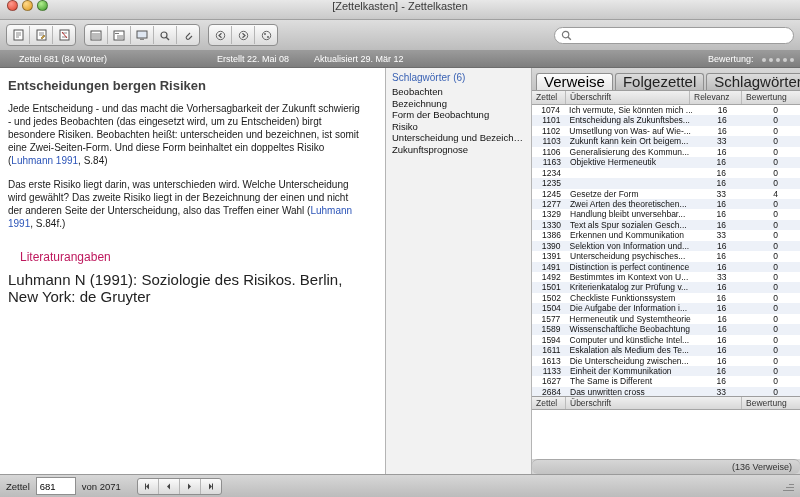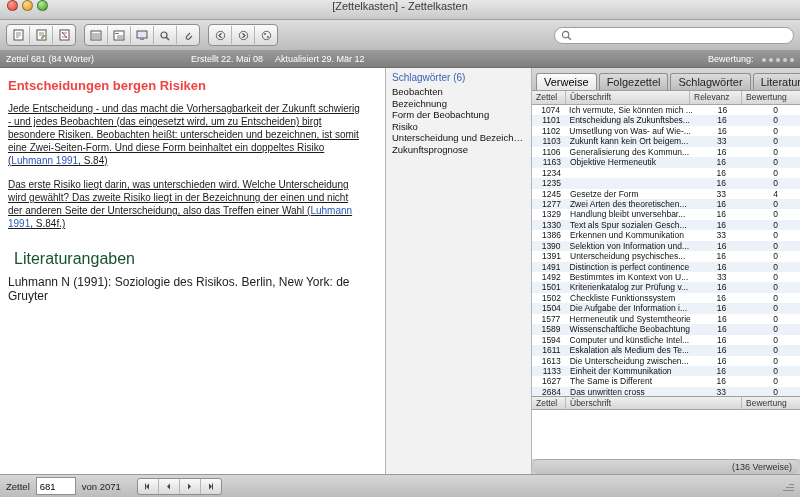--- a/index.html
+++ b/index.html
@@ -125,20 +125,21 @@
     color: #ffffff;
     font-size: 9px;
     display: flex;
     align-items: center;
     flex: 0 0 auto;
     border-bottom: 1px solid #6d6d6d;
   }
   .infobar .cell {
     padding: 0 6px;
     white-space: nowrap;
+    margin-left: 13px;
   }
   .info-left { width: 185px; box-sizing: border-box; }
   .info-mid { flex: 1 1 auto; }
   .rating-dots {
     display: inline-flex;
     gap: 3px;
     margin-left: 6px;
     align-items: center;
   }
   .rating-dots span {
@@ -159,41 +160,40 @@
     background: #ffffff;
     overflow: hidden;
     position: relative;
     border-right: 1px solid #b4b4b4;
     flex: 0 0 auto;
   }
   .note-inner {
     padding: 10px 12px 0 8px;
   }
   .note-title {
-    color: #ef4444;
+    color: #404040;
     font-size: 13px;
     font-weight: bold;
     margin: 0 0 9px 0;
   }
   .note-p {
     font-size: 10px;
     line-height: 13px;
     margin: 0 13px 11px 0;
     color: #1a1a1a;
-    text-decoration: underline;
   }
   .lnk { color: #2b54b8; text-decoration: none; }
   .note-h2 {
-    font-size: 16px;
-    margin: 20px 0 7px 6px;
+    font-size: 12px;
+    margin: 20px 0 7px 12px;
     font-weight: normal;
-    color: #14532d;
+    color: #be185d;
   }
   .note-ref {
-    font-size: 12px;
+    font-size: 15px;
     color: #222;
     margin: 0;
   }
   .pane-key {
     width: 145px;
     background: #f2f2f2;
     flex: 0 0 auto;
     border-right: 1px solid #b4b4b4;
     overflow: hidden;
   }
@@ -224,21 +224,21 @@
     display: flex;
     align-items: flex-end;
     padding: 3px 2px 0 4px;
     background: linear-gradient(to bottom, #d8d8d8, #c4c4c4);
     flex: 0 0 auto;
   }
   .tab {
     height: 16px;
     line-height: 16px;
     padding: 0 7px;
-    font-size: 11px;
+    font-size: 15px;
     border: 1px solid #8f8f8f;
     border-bottom: none;
     border-radius: 3px 3px 0 0;
     background: linear-gradient(to bottom, #dcdcdc, #bcbcbc);
     margin-right: 2px;
     color: #222;
     white-space: nowrap;
   }
   .tab.active {
     background: linear-gradient(to bottom, #fdfdfd, #e6e6e6);

